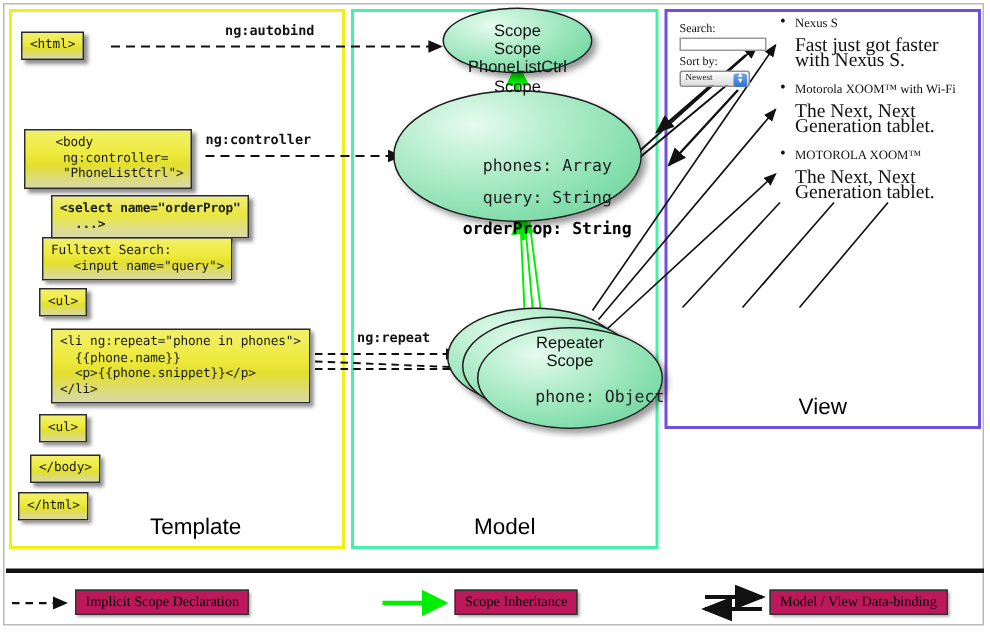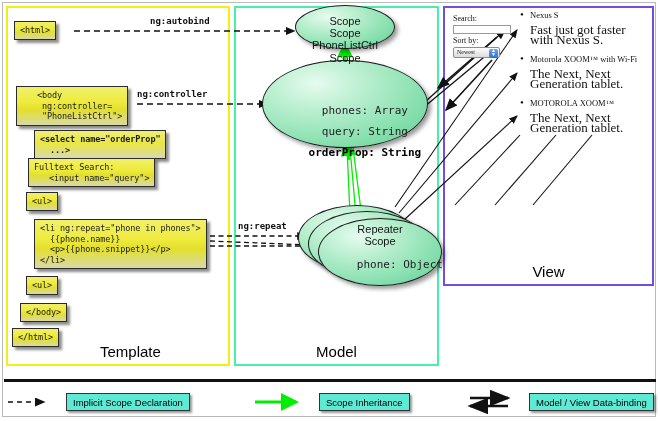--- a/index.html
+++ b/index.html
@@ -180,28 +180,27 @@
     width: 652px; height: 3px;
     background: #111;
   }
   .legend-item {
     position: absolute;
     display: flex;
     align-items: center;
   }
   .legend-box {
     border: 1.5px solid #333;
-    background: #5eead4;
+    background: #be185d;
     box-shadow: 1.5px 1.5px 2px rgba(0,0,0,0.4);
     font-size: 9.5px;
     color: #000;
     padding: 2.5px 6px;
-    font-family: Liberation Sans, sans-serif;
+    font-family: Liberation Serif, serif;
     white-space: nowrap;
-    margin-left: 16px;
   }
   svg.overlay {
     position: absolute;
     left: 0; top: 0;
     width: 660px; height: 421px;
     pointer-events: none;
   }
 </style>
 </head>
 <body>

